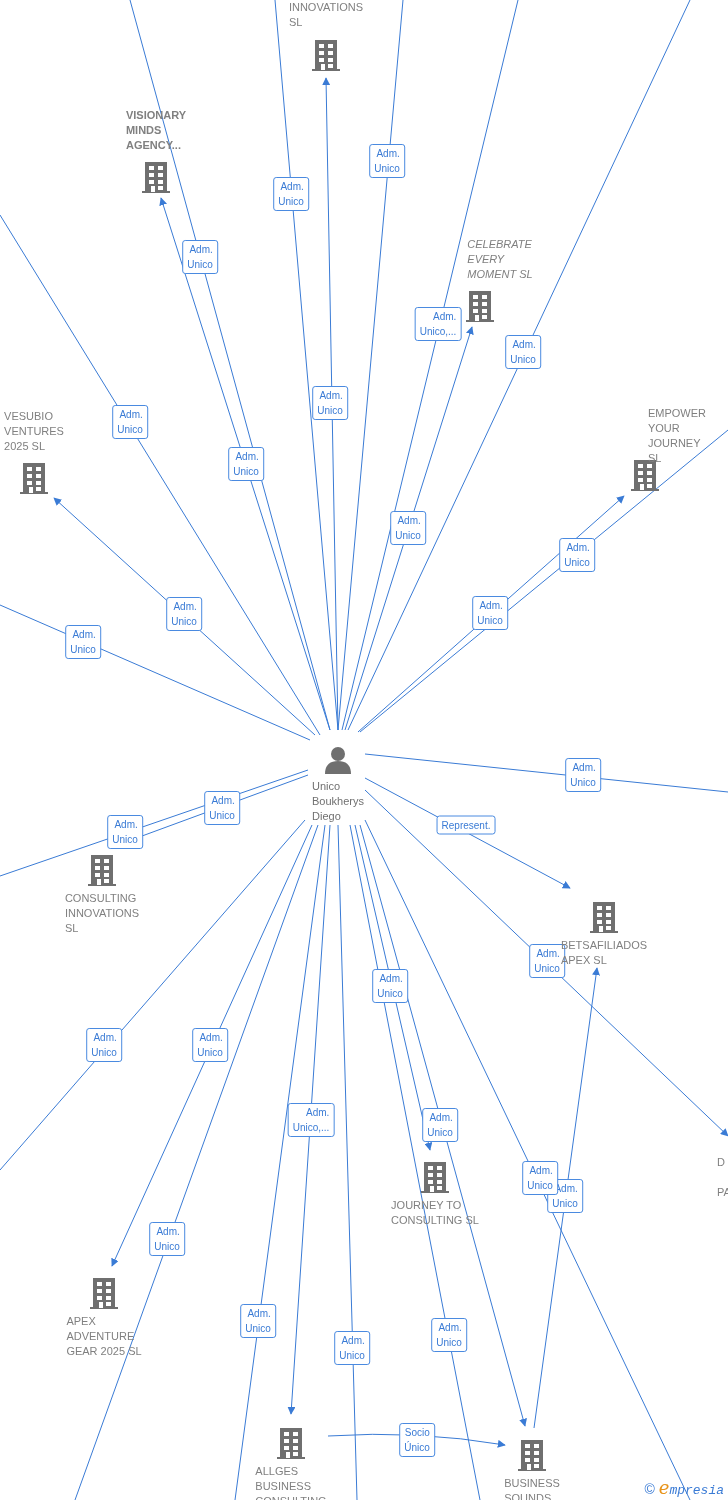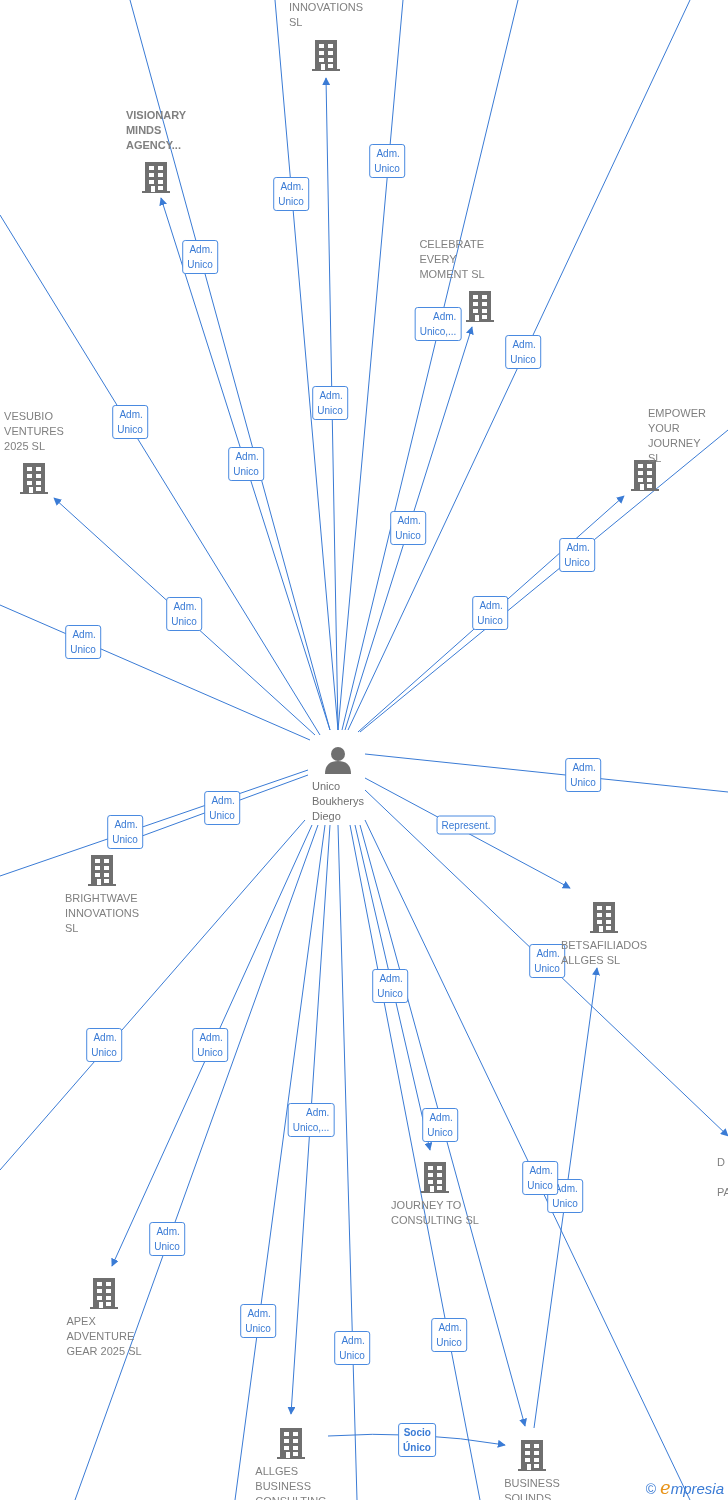--- a/index.html
+++ b/index.html
@@ -8,21 +8,21 @@
   #graph { position: absolute; left: 0; top: 0; width: 728px; height: 1500px; }
   .edge { stroke: #3a7bd5; stroke-width: 1; fill: none; }
   .node-label { position: absolute; color: #808080; font-size: 11px; line-height: 15px;
                 text-align: left; white-space: pre-line; transform: translateX(-50%); }
   .node-icon { position: absolute; transform: translateX(-50%); }
   .edge-label { position: absolute; background: #fff; border: 1px solid #4a8ae0; border-radius: 3px;
                 color: #3a7bd5; font-size: 10px; line-height: 15px; text-align: right;
                 padding: 1px 4px; white-space: pre-line; transform: translate(-50%,-50%); }
   .brand { position: absolute; right: 4px; bottom: 2px; font-size: 14px; color: #3a7bd5; }
   .brand .e { color: #e8941a; font-family: "DejaVu Serif", serif; font-style: italic; font-size: 18px; }
-  .brand .rest { color: #3a7bd5; font-family: Liberation Sans, sans-serif; font-style: italic; font-size: 15px; }
+  .brand .rest { color: #3a7bd5; font-family: Liberation Mono, monospace; font-style: italic; font-size: 13px; }
 </style>
 </head>
 <body>
 
 <svg id="graph" xmlns="http://www.w3.org/2000/svg" width="728" height="1500">
   <defs>
     <marker id="arrow" viewBox="0 0 10 10" refX="9" refY="5" markerWidth="8" markerHeight="8" orient="auto-start-reverse">
       <path d="M0,0 L10,5 L0,10 z" fill="#3a7bd5"></path>
     </marker>
   </defs>
@@ -111,21 +111,21 @@
     <div class="edge-label" style="left: 540px; top: 1178px;">Adm.
 Unico</div>
     <div class="edge-label" style="left: 167px; top: 1239px;">Adm.
 Unico</div>
     <div class="edge-label" style="left: 258px; top: 1321px;">Adm.
 Unico</div>
     <div class="edge-label" style="left: 352px; top: 1348px;">Adm.
 Unico</div>
     <div class="edge-label" style="left: 449px; top: 1335px;">Adm.
 Unico</div>
-    <div class="edge-label" style="left: 417px; top: 1440px; font-weight: bold;">Socio
+    <div class="edge-label" style="left: 417px; top: 1440px;">Socio
 Único</div>
   </div>
 <div id="nodes">
     <div>
       <div class="node-icon" style="left: 326px; top: 38px;"><svg width="34" height="34" viewBox="0 0 34 34">
           <rect x="6" y="2" width="22" height="30" fill="#6f6f6f"></rect>
           <rect x="3" y="31" width="28" height="2" fill="#6f6f6f"></rect>
           <g fill="#fff">
             <rect x="10" y="6" width="5" height="4"></rect>
             <rect x="19" y="6" width="5" height="4"></rect>
@@ -167,21 +167,21 @@
             <rect x="10" y="6" width="5" height="4"></rect>
             <rect x="19" y="6" width="5" height="4"></rect>
             <rect x="10" y="13" width="5" height="4"></rect>
             <rect x="19" y="13" width="5" height="4"></rect>
             <rect x="10" y="20" width="5" height="4"></rect>
             <rect x="19" y="20" width="5" height="4"></rect>
             <rect x="12" y="26" width="4" height="6"></rect>
             <rect x="19" y="26" width="5" height="4"></rect>
           </g>
         </svg></div>
-      <div class="node-label" style="left: 452px; top: 237px;">CELEBRATE
+      <div class="node-label" style="left: 500px; top: 237px; font-style: italic;">CELEBRATE
 EVERY
 MOMENT  SL</div>
     </div>
     <div>
       <div class="node-icon" style="left: 34px; top: 461px;"><svg width="34" height="34" viewBox="0 0 34 34">
           <rect x="6" y="2" width="22" height="30" fill="#6f6f6f"></rect>
           <rect x="3" y="31" width="28" height="2" fill="#6f6f6f"></rect>
           <g fill="#fff">
             <rect x="10" y="6" width="5" height="4"></rect>
             <rect x="19" y="6" width="5" height="4"></rect>
@@ -224,41 +224,41 @@
             <rect x="10" y="6" width="5" height="4"></rect>
             <rect x="19" y="6" width="5" height="4"></rect>
             <rect x="10" y="13" width="5" height="4"></rect>
             <rect x="19" y="13" width="5" height="4"></rect>
             <rect x="10" y="20" width="5" height="4"></rect>
             <rect x="19" y="20" width="5" height="4"></rect>
             <rect x="12" y="26" width="4" height="6"></rect>
             <rect x="19" y="26" width="5" height="4"></rect>
           </g>
         </svg></div>
-      <div class="node-label" style="left: 102px; top: 891px;">BRIGHTWAVE
+      <div class="node-label" style="left: 102px; top: 891px;">CONSULTING
 INNOVATIONS
 SL</div>
     </div>
     <div>
       <div class="node-icon" style="left: 604px; top: 900px;"><svg width="34" height="34" viewBox="0 0 34 34">
           <rect x="6" y="2" width="22" height="30" fill="#6f6f6f"></rect>
           <rect x="3" y="31" width="28" height="2" fill="#6f6f6f"></rect>
           <g fill="#fff">
             <rect x="10" y="6" width="5" height="4"></rect>
             <rect x="19" y="6" width="5" height="4"></rect>
             <rect x="10" y="13" width="5" height="4"></rect>
             <rect x="19" y="13" width="5" height="4"></rect>
             <rect x="10" y="20" width="5" height="4"></rect>
             <rect x="19" y="20" width="5" height="4"></rect>
             <rect x="12" y="26" width="4" height="6"></rect>
             <rect x="19" y="26" width="5" height="4"></rect>
           </g>
         </svg></div>
       <div class="node-label" style="left: 604px; top: 938px;">BETSAFILIADOS
-ALLGES  SL</div>
+APEX  SL</div>
     </div>
     <div>
       <div class="node-icon" style="left: 435px; top: 1160px;"><svg width="34" height="34" viewBox="0 0 34 34">
           <rect x="6" y="2" width="22" height="30" fill="#6f6f6f"></rect>
           <rect x="3" y="31" width="28" height="2" fill="#6f6f6f"></rect>
           <g fill="#fff">
             <rect x="10" y="6" width="5" height="4"></rect>
             <rect x="19" y="6" width="5" height="4"></rect>
             <rect x="10" y="13" width="5" height="4"></rect>
             <rect x="19" y="13" width="5" height="4"></rect>

